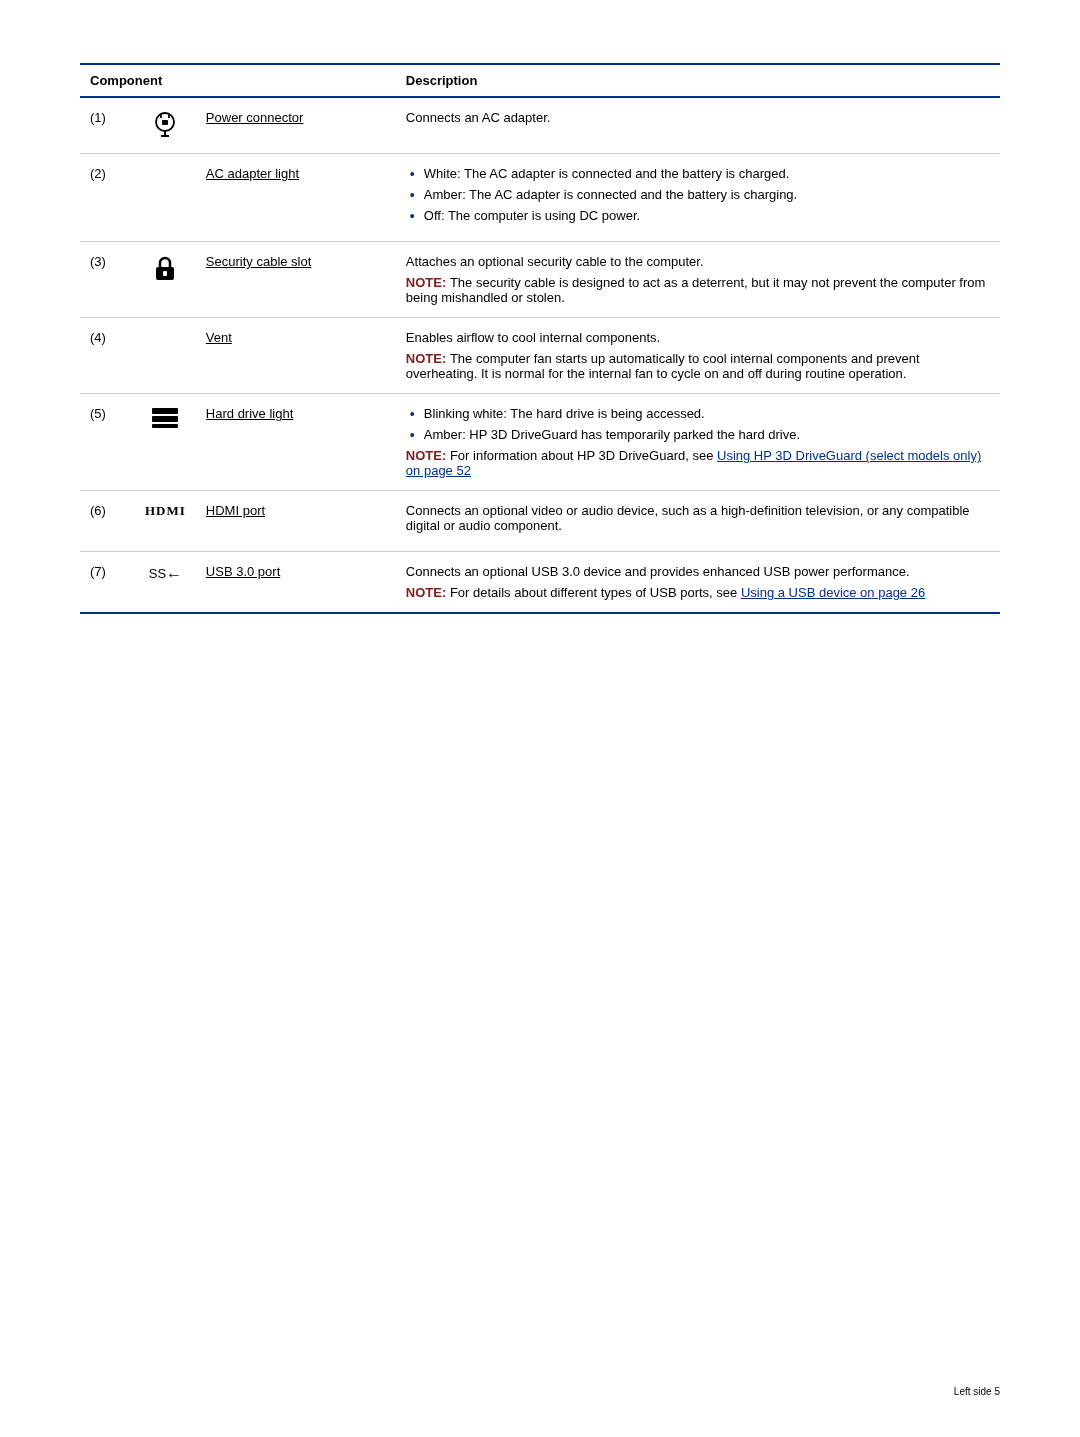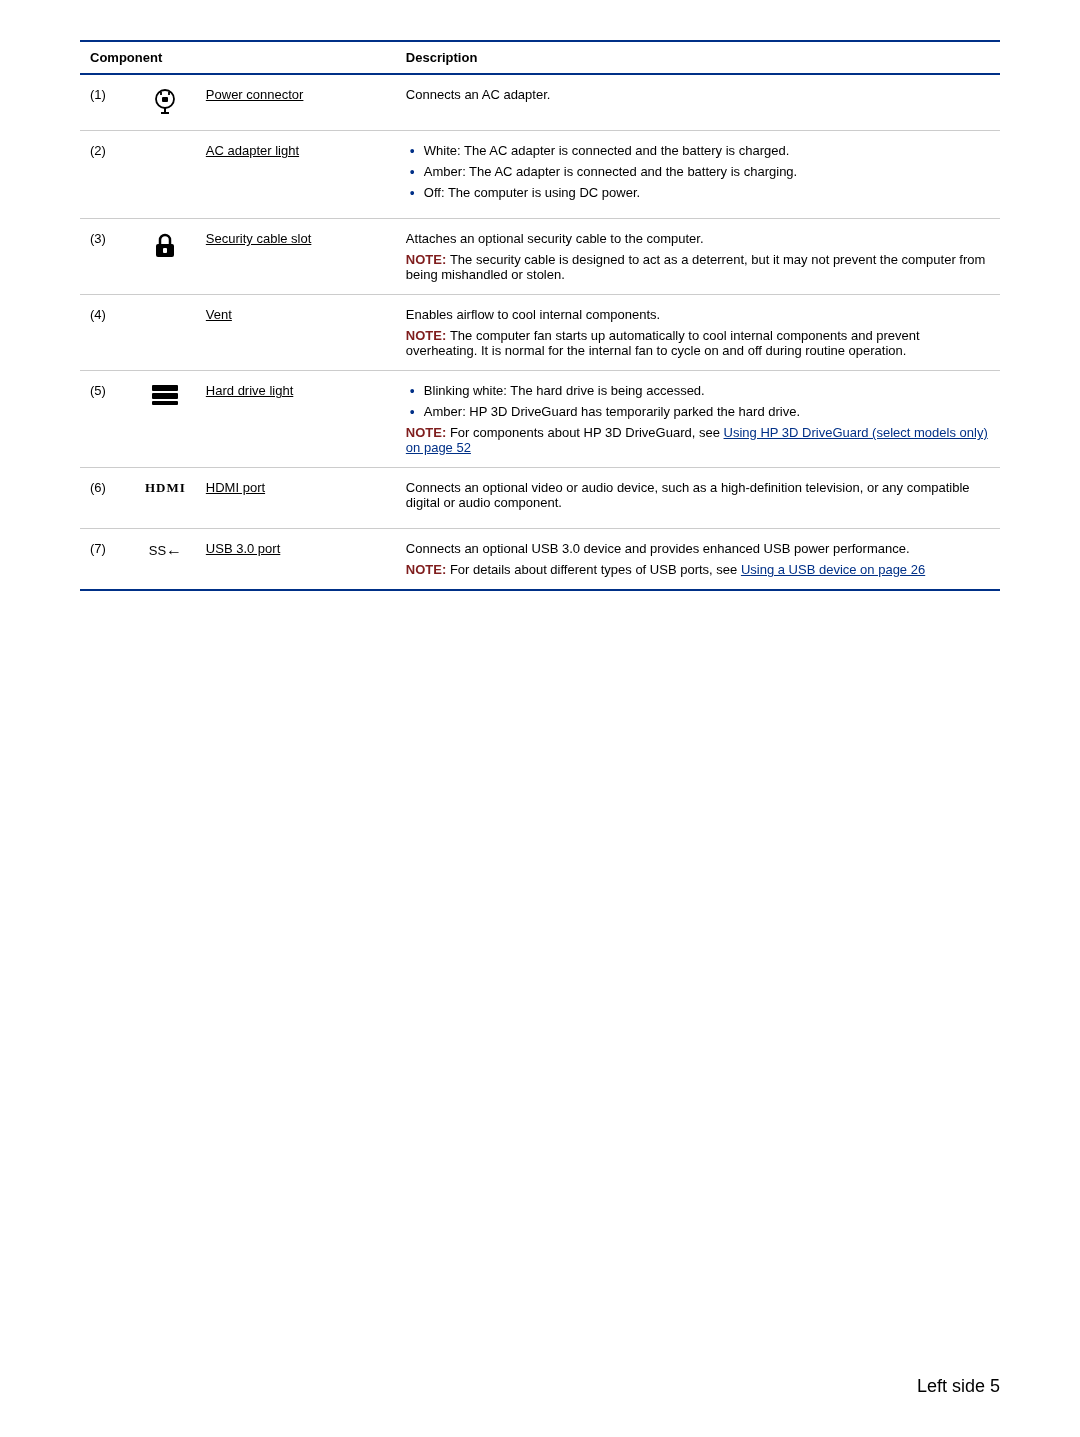--- a/index.html
+++ b/index.html
@@ -6,21 +6,21 @@
     body {
       font-family: Arial, Helvetica, sans-serif;
       font-size: 13px;
       color: #000;
       background: #fff;
       width: 1080px;
       min-height: 1437px;
       position: relative;
     }
     .page-wrapper {
-      padding: 40px 80px 80px 80px;
+      padding: 63px 80px 80px 80px;
     }
     table {
       width: 100%;
       border-collapse: collapse;
     }
     thead tr {
       border-top: 2px solid #003087;
       border-bottom: 2px solid #003087;
     }
     thead th {
@@ -85,21 +85,21 @@
       text-decoration: underline;
       cursor: pointer;
     }
     .desc-para {
       margin-bottom: 6px;
     }
     .page-footer {
       position: absolute;
       bottom: 40px;
       right: 80px;
-      font-size: 18px;
+      font-size: 10px;
       color: #000;
     }
     .hdmi-text { font-size: 12px; font-weight: bold; letter-spacing: 0.5px; font-family: serif; }
     .usb-text { font-size: 12px; font-weight: bold; }
   </style>
 </head>
 <body>
 
 <div class="page-wrapper">
   <table>
@@ -165,21 +165,21 @@
         <rect x="2" y="2" width="26" height="6" rx="1" fill="#000"></rect>
         <rect x="2" y="10" width="26" height="6" rx="1" fill="#000"></rect>
         <rect x="2" y="18" width="26" height="4" rx="1" fill="#000"></rect>
       </svg></td>
           <td class="col-name">Hard drive light</td>
           <td class="col-desc">
             <ul class="bullet-list">
               <li>Blinking white: The hard drive is being accessed.</li>
               <li>Amber: HP 3D DriveGuard has temporarily parked the hard drive.</li>
             </ul>
-            <div class="note-block"><span class="note-label">NOTE:  </span><span>For components about HP 3D DriveGuard, see </span><a class="link-text" href="#">Using HP 3D DriveGuard (select models only) on page 52</a></div>
+            <div class="note-block"><span class="note-label">NOTE:  </span><span>For information about HP 3D DriveGuard, see </span><a class="link-text" href="#">Using HP 3D DriveGuard (select models only) on page 52</a></div>
           </td>
         </tr>
         <tr>
           <td class="col-num">(6)</td>
           <td class="col-icon"><span class="hdmi-text" style="font-size:13px;font-weight:900;letter-spacing:1px;font-family:serif;">HDMI</span></td>
           <td class="col-name">HDMI port</td>
           <td class="col-desc">
             <p class="desc-para">Connects an optional video or audio device, such as a high-definition television, or any compatible digital or audio component.</p>
           </td>
         </tr>

